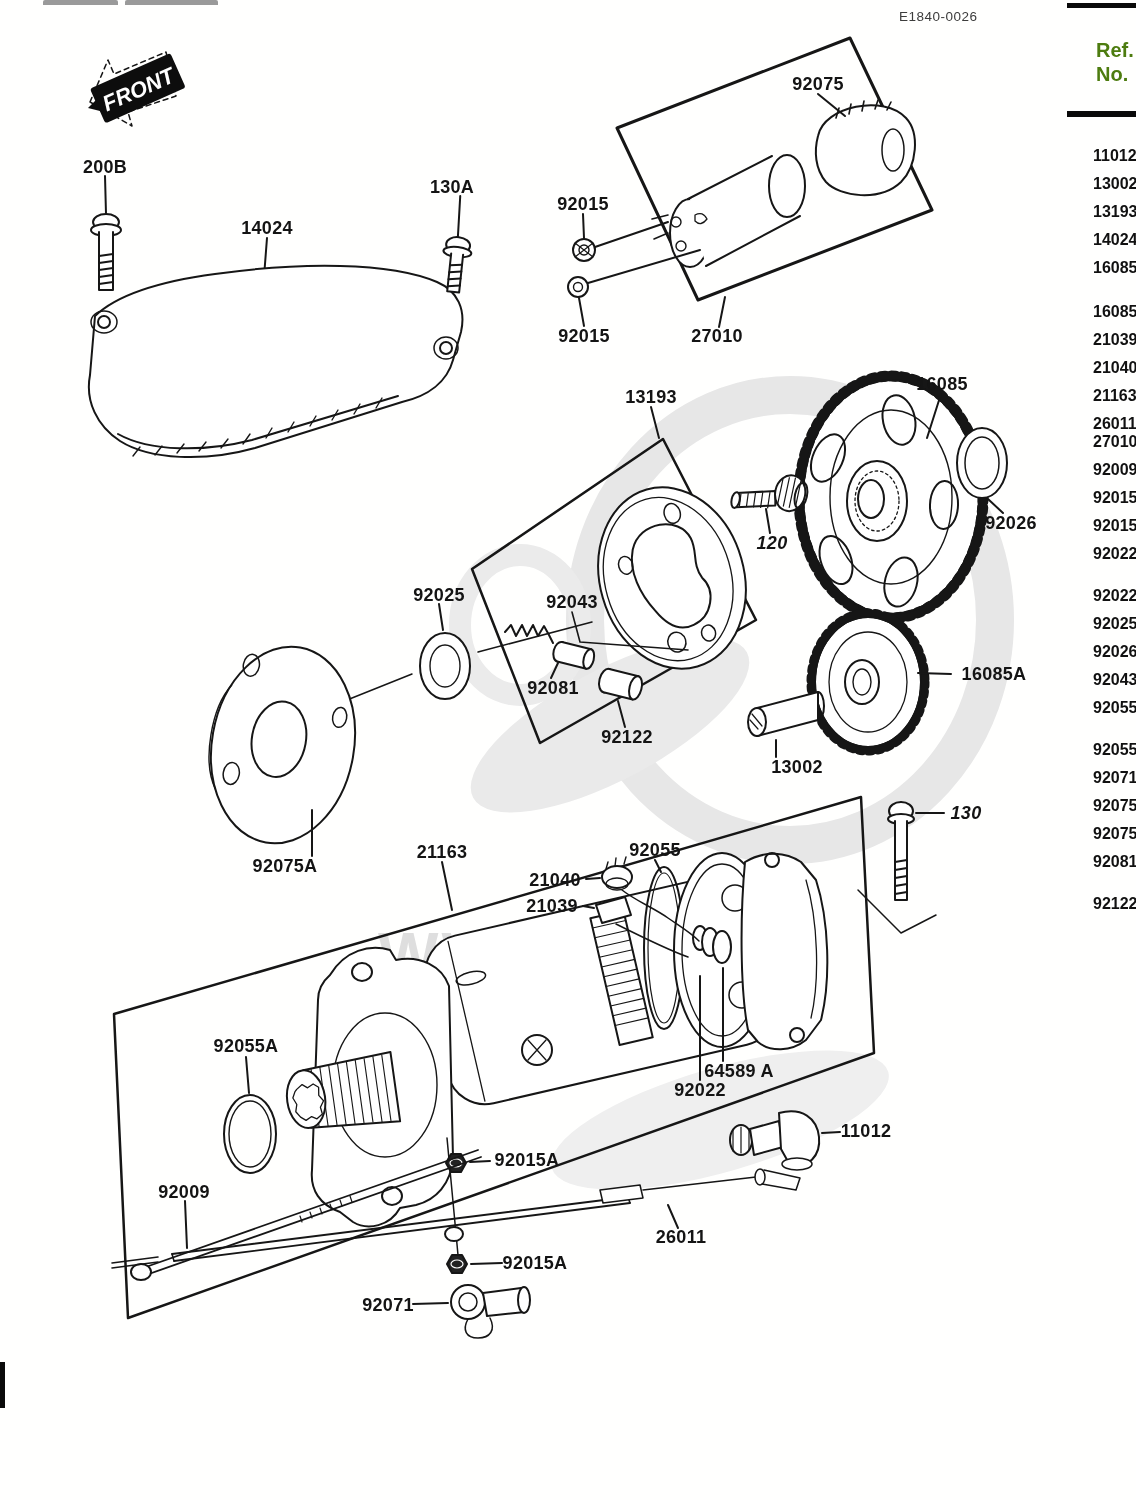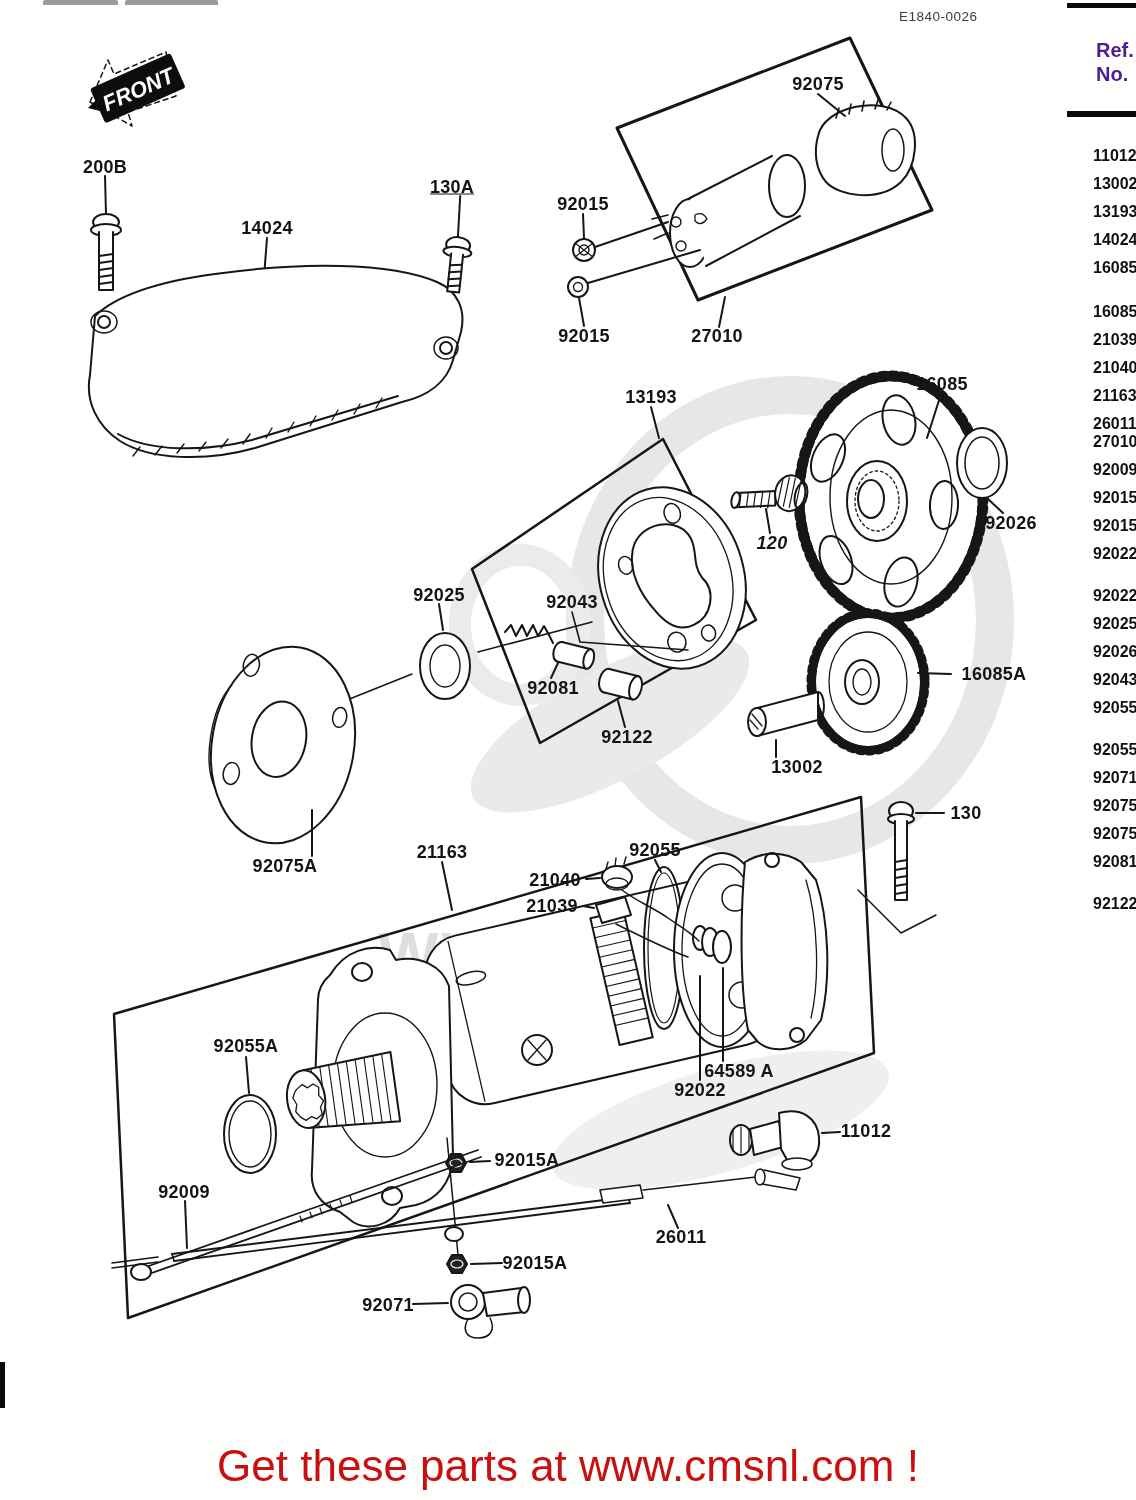--- a/index.html
+++ b/index.html
@@ -8,21 +8,21 @@
   #diagram-svg{position:absolute;left:0;top:0;}
   .plabel{position:absolute;transform:translate(-50%,-50%);font-weight:bold;font-size:18px;
           color:#141414;letter-spacing:.3px;white-space:nowrap;}
   .tab{position:absolute;top:0;height:5px;background:#9a9a9a;border-radius:2px 2px 0 0;}
   #page-title{position:absolute;left:8px;top:16px;font-size:30px;color:#7c7c7c;
               letter-spacing:.5px;white-space:nowrap;}
   #diagram-code{position:absolute;left:899px;top:9px;font-size:13.5px;color:#3c3c3c;
                 letter-spacing:.5px;}
   .hbar{position:absolute;left:1067px;width:69px;background:#0a0a0a;}
   #table-header{position:absolute;left:1096px;top:38px;font-weight:bold;font-size:20px;
-                line-height:24px;color:#4c1d95;white-space:nowrap;}
+                line-height:24px;color:#4d7c0f;white-space:nowrap;}
   .trow{position:absolute;left:1093px;font-weight:bold;font-size:16px;color:#111;
         white-space:nowrap;width:120px;}
   #footer-text{position:absolute;left:50%;transform:translateX(-50%);top:1441px;
                font-size:44px;color:#c90f0f;white-space:nowrap;}
   #corner-bar{position:absolute;left:0;top:1362px;width:5px;height:46px;background:#0a0a0a;}
 </style>
 </head>
 <body>
 
 <div id="page">
@@ -394,48 +394,47 @@
           <line x1="822" y1="1133" x2="840" y2="1132"></line>
         </g>
 
       </g>
     </g>
   </svg>
 
   <div id="part-labels">
       <div class="plabel" style="left: 105px; top: 167px;">200B</div>
       <div class="plabel" style="left: 267px; top: 228px;">14024</div>
-      <div class="plabel" style="left: 452px; top: 187px; text-decoration: underline;">130A</div>
+      <div class="plabel" style="left: 452px; top: 187px;">130A</div>
       <div class="plabel" style="left: 583px; top: 204px;">92015</div>
       <div class="plabel" style="left: 818px; top: 84px;">92075</div>
       <div class="plabel" style="left: 584px; top: 336px;">92015</div>
       <div class="plabel" style="left: 717px; top: 336px;">27010</div>
       <div class="plabel" style="left: 651px; top: 397px;">13193</div>
       <div class="plabel" style="left: 942px; top: 384px;">16085</div>
       <div class="plabel" style="left: 772px; top: 543px; font-style: italic;">120</div>
       <div class="plabel" style="left: 1011px; top: 523px;">92026</div>
       <div class="plabel" style="left: 439px; top: 595px;">92025</div>
       <div class="plabel" style="left: 572px; top: 602px;">92043</div>
       <div class="plabel" style="left: 553px; top: 688px;">92081</div>
       <div class="plabel" style="left: 627px; top: 737px;">92122</div>
       <div class="plabel" style="left: 994px; top: 674px;">16085A</div>
       <div class="plabel" style="left: 797px; top: 767px;">13002</div>
       <div class="plabel" style="left: 285px; top: 866px;">92075A</div>
       <div class="plabel" style="left: 442px; top: 852px;">21163</div>
       <div class="plabel" style="left: 555px; top: 880px;">21040</div>
       <div class="plabel" style="left: 552px; top: 906px;">21039</div>
       <div class="plabel" style="left: 655px; top: 850px;">92055</div>
-      <div class="plabel" style="left: 966px; top: 813px;">130</div>
+      <div class="plabel" style="left: 966px; top: 813px; font-style: italic;">130</div>
       <div class="plabel" style="left: 246px; top: 1046px;">92055A</div>
       <div class="plabel" style="left: 739px; top: 1071px;">64589 A</div>
       <div class="plabel" style="left: 700px; top: 1090px;">92022</div>
       <div class="plabel" style="left: 866px; top: 1131px;">11012</div>
       <div class="plabel" style="left: 527px; top: 1160px;">92015A</div>
       <div class="plabel" style="left: 184px; top: 1192px;">92009</div>
       <div class="plabel" style="left: 681px; top: 1237px;">26011</div>
       <div class="plabel" style="left: 535px; top: 1263px;">92015A</div>
       <div class="plabel" style="left: 388px; top: 1305px;">92071</div>
     </div>
 
   <div id="corner-bar"></div>
 
-  <div id="footer-text">Get these parts at www.cmsnl.com !</div>
 </div>
 
 </body></html>

